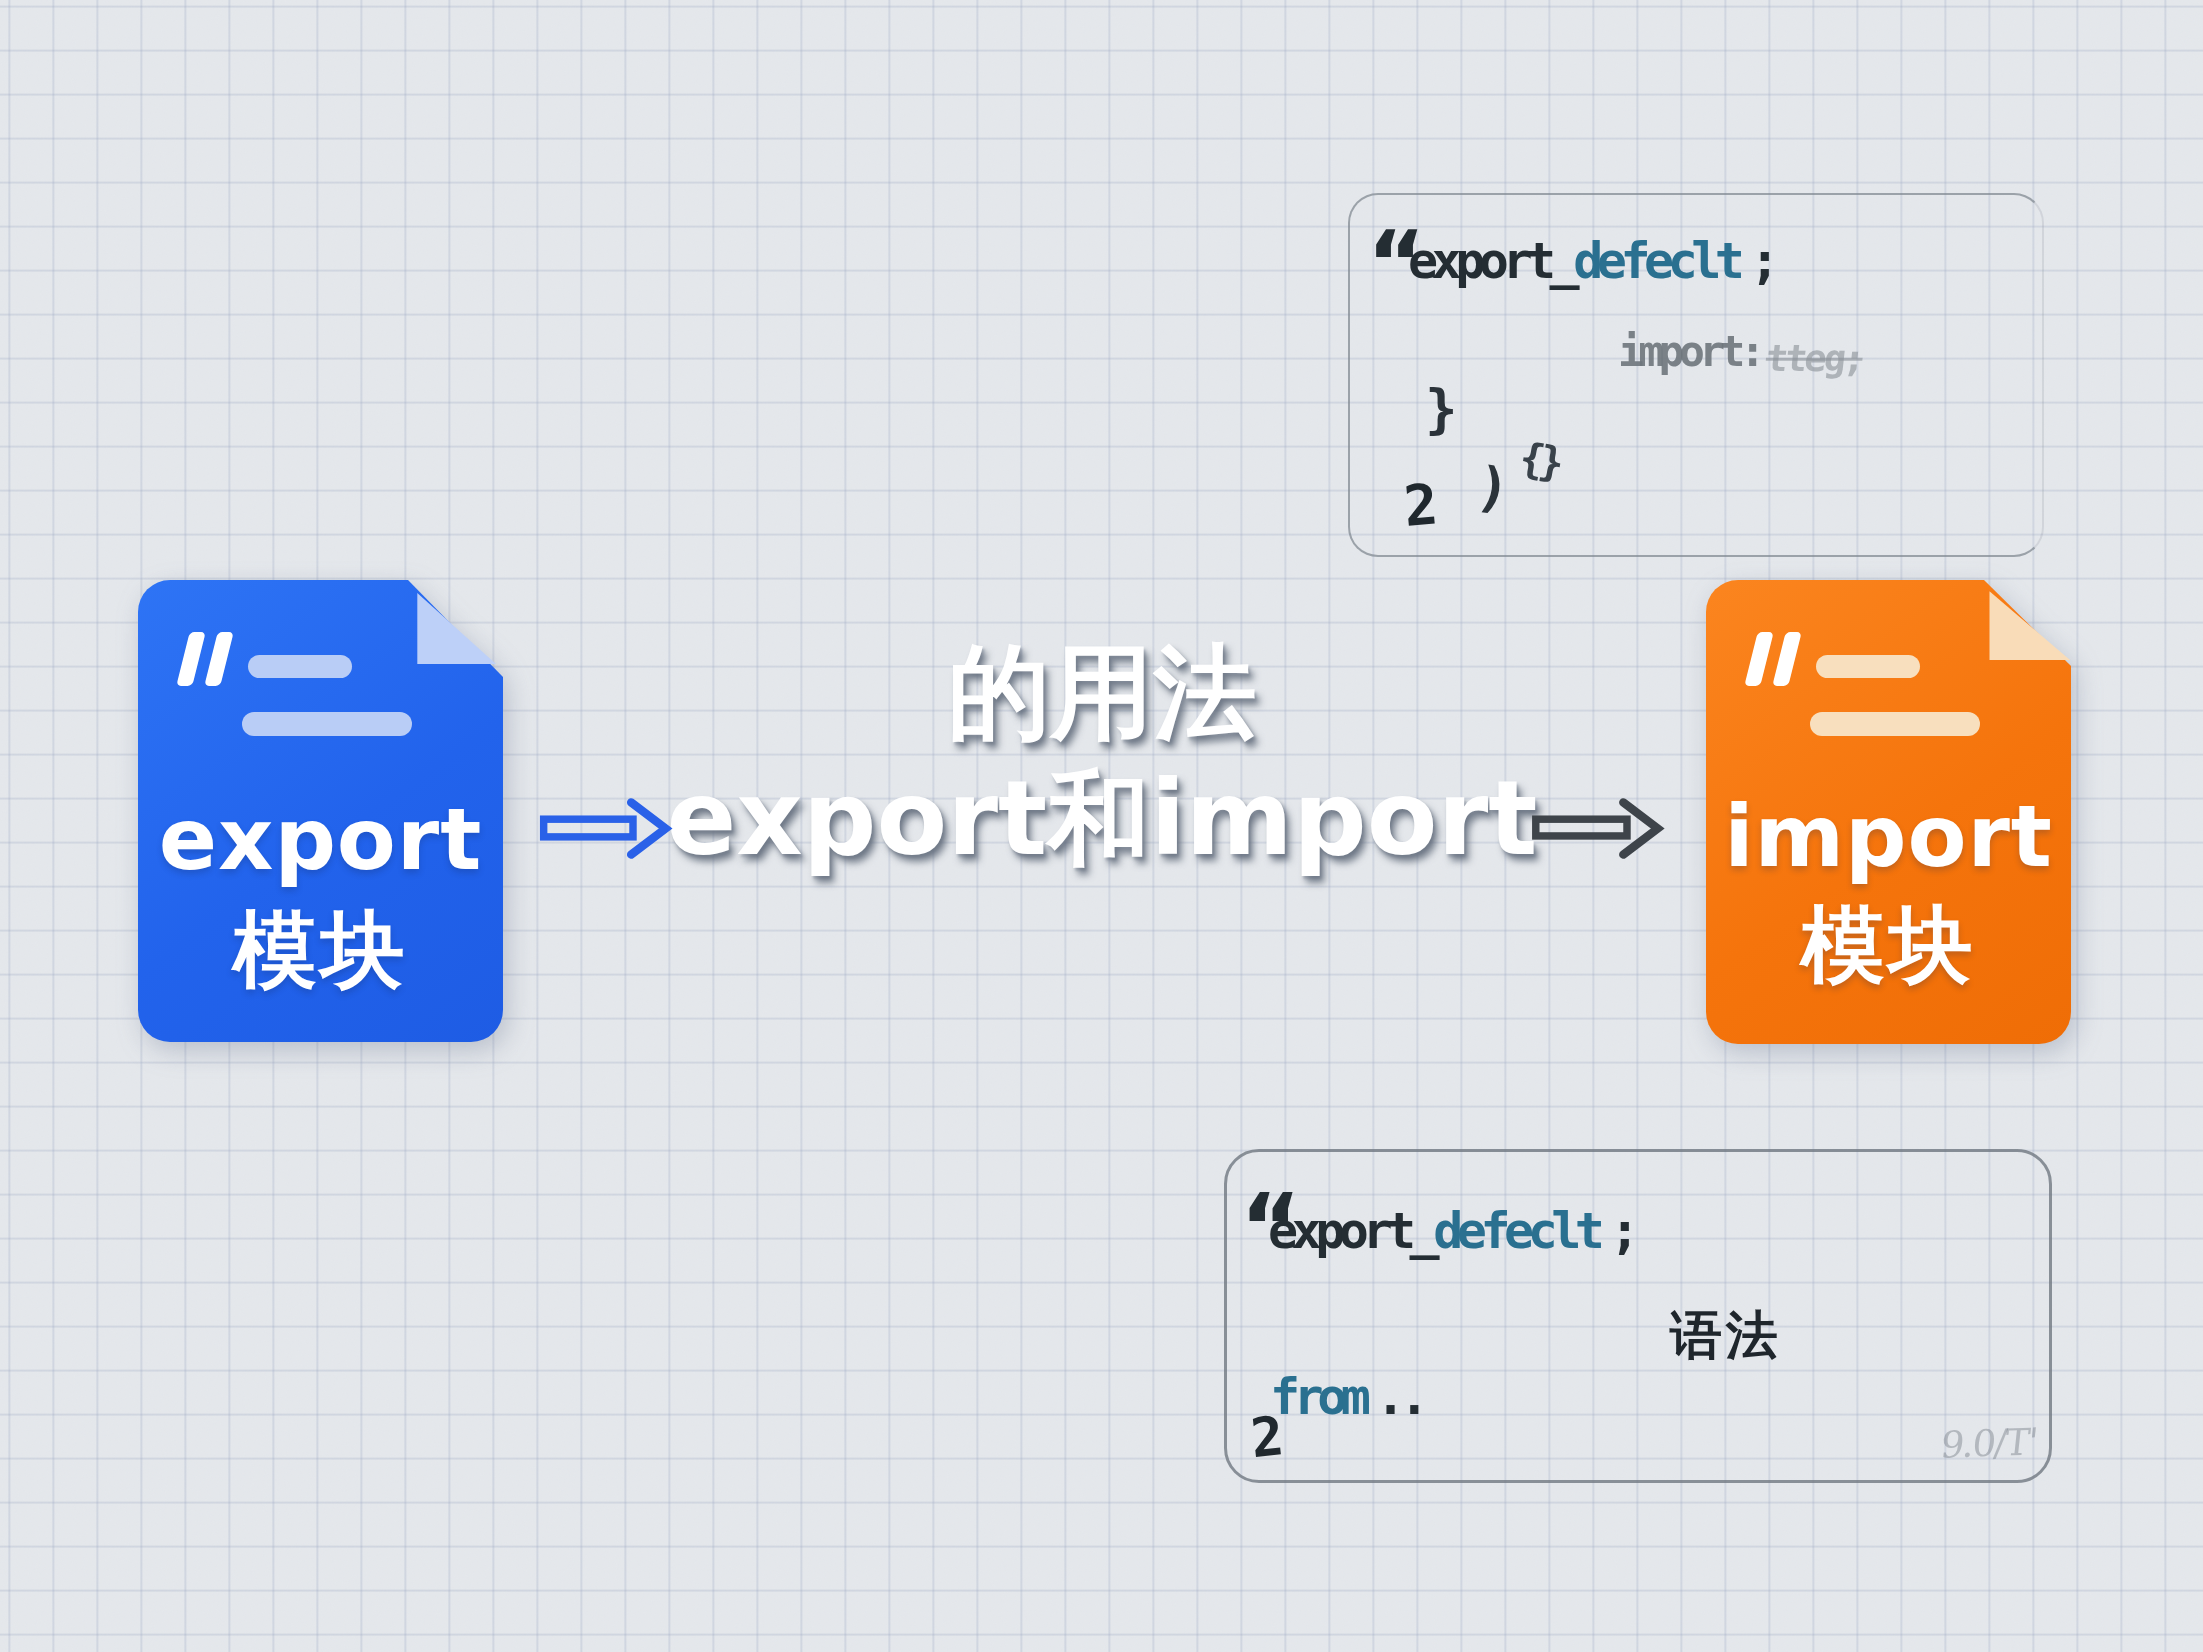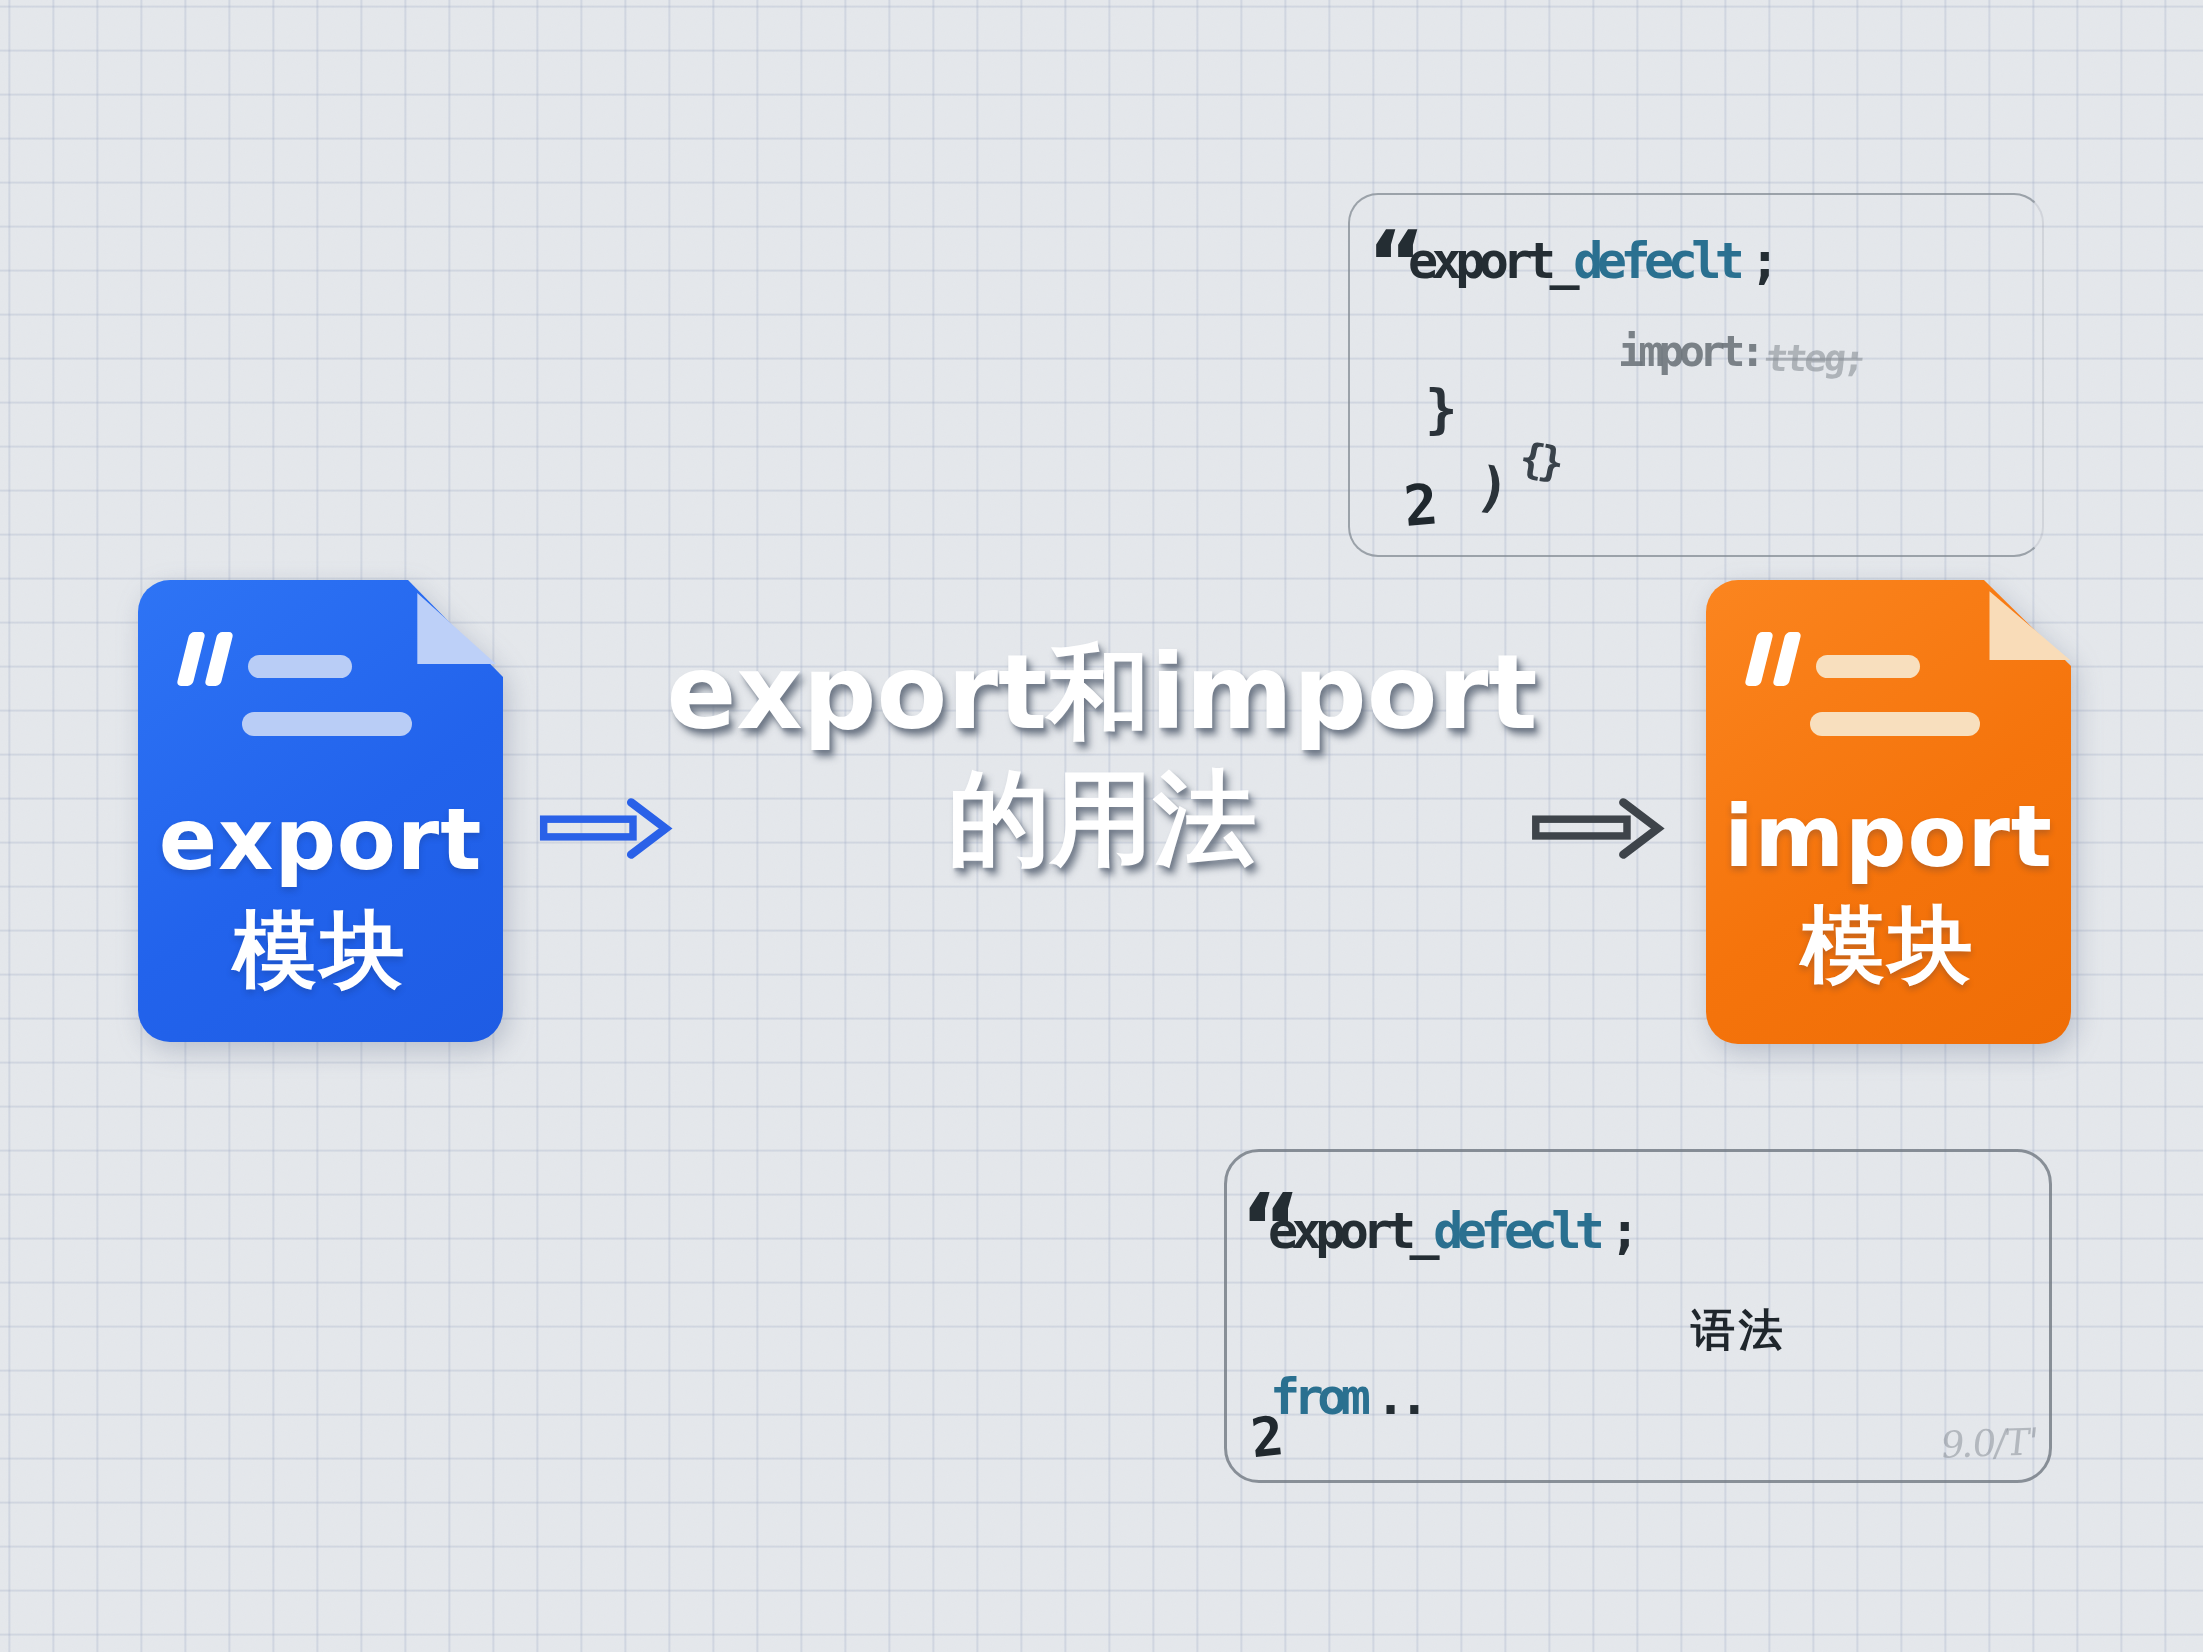--- a/index.html
+++ b/index.html
@@ -74,21 +74,21 @@
   .t-brace1{position:absolute;left:75px;top:183px;font-size:54px;color:#2b333a;}
   .t-paren{position:absolute;left:127px;top:261px;font-size:54px;color:#2b333a;transform:rotate(8deg);}
   .t-digit{position:absolute;left:54px;top:278px;font-size:56px;color:#20282e;transform:rotate(-5deg);}
   .t-braces{position:absolute;left:170px;top:241px;font-size:41px;color:#39424a;transform:rotate(10deg);}
   
   #code-box-bottom .quote{left:13px;top:30px;font-size:93px;}
   .b-l1{position:absolute;left:41px;top:47px;font-size:50px;line-height:1.3;}
   .b-l2{position:absolute;left:43px;top:151px;font-size:50px;color:#20282e;}
   .b-l2 .dots1{margin-right:24px;}
   .b-l2 .from-lite{font-weight:400;letter-spacing:-0.09em;color:#343c42;margin-right:17px;}
-  .b-zh{position:absolute;left:464px;top:149px;font-size:44px;font-weight:600;color:#1f262c;
+  .b-zh{position:absolute;left:443px;top:149px;font-size:52px;font-weight:600;color:#1f262c;
     font-family:Liberation Serif, serif;letter-spacing:3.7px;}
   .b-l3{position:absolute;left:43px;top:216px;font-size:50px;}
   .b-digit{position:absolute;left:24px;top:254px;font-size:54px;color:#20282e;transform:rotate(-6deg);}
   .b-garbled{position:absolute;right:13px;bottom:15px;font-size:37px;color:rgba(112,120,128,0.42);
     transform:skewX(-8deg) rotate(-2deg);letter-spacing:-0.05em;font-family:"DejaVu Serif","Liberation Serif",serif;}
 
   
   .watermark{position:absolute;right:26px;bottom:41px;font-size:50px;font-weight:800;letter-spacing:2.8px;
     color:rgba(251,252,253,0.86);text-shadow:0 1.9px 4.7px rgba(150,158,168,0.55);}
 </style>
@@ -127,22 +127,22 @@
         <i class="s s1"></i>
         <i class="s s2"></i>
       </div>
     <div class="bar bar1"></div>
     <div class="bar bar2"></div>
     <div class="icon-word word-en">import</div>
     <div class="icon-word word-zh">模块</div>
   </div>
 
   <div class="title">
+    <div>的用法</div>
     <div>export和import</div>
-    <div>的用法</div>
   </div>
 
   <svg class="arrow" id="arrow-left" width="138" height="67" viewBox="0 0 148 72">
     <rect x="7" y="26" width="96" height="19" fill="none" stroke="#2a61e8" stroke-width="8"></rect>
     <polyline points="101,8 138,36 101,64" fill="none" stroke="#2a61e8" stroke-width="9" stroke-linecap="round" stroke-linejoin="miter"></polyline>
   </svg>
   <svg class="arrow" id="arrow-right" width="138" height="67" viewBox="0 0 148 72">
     <rect x="5" y="26" width="98" height="18" fill="none" stroke="#3e444a" stroke-width="8"></rect>
     <polyline points="99,8 136,36 99,64" fill="none" stroke="#3e444a" stroke-width="9" stroke-linecap="round" stroke-linejoin="miter"></polyline>
   </svg>

